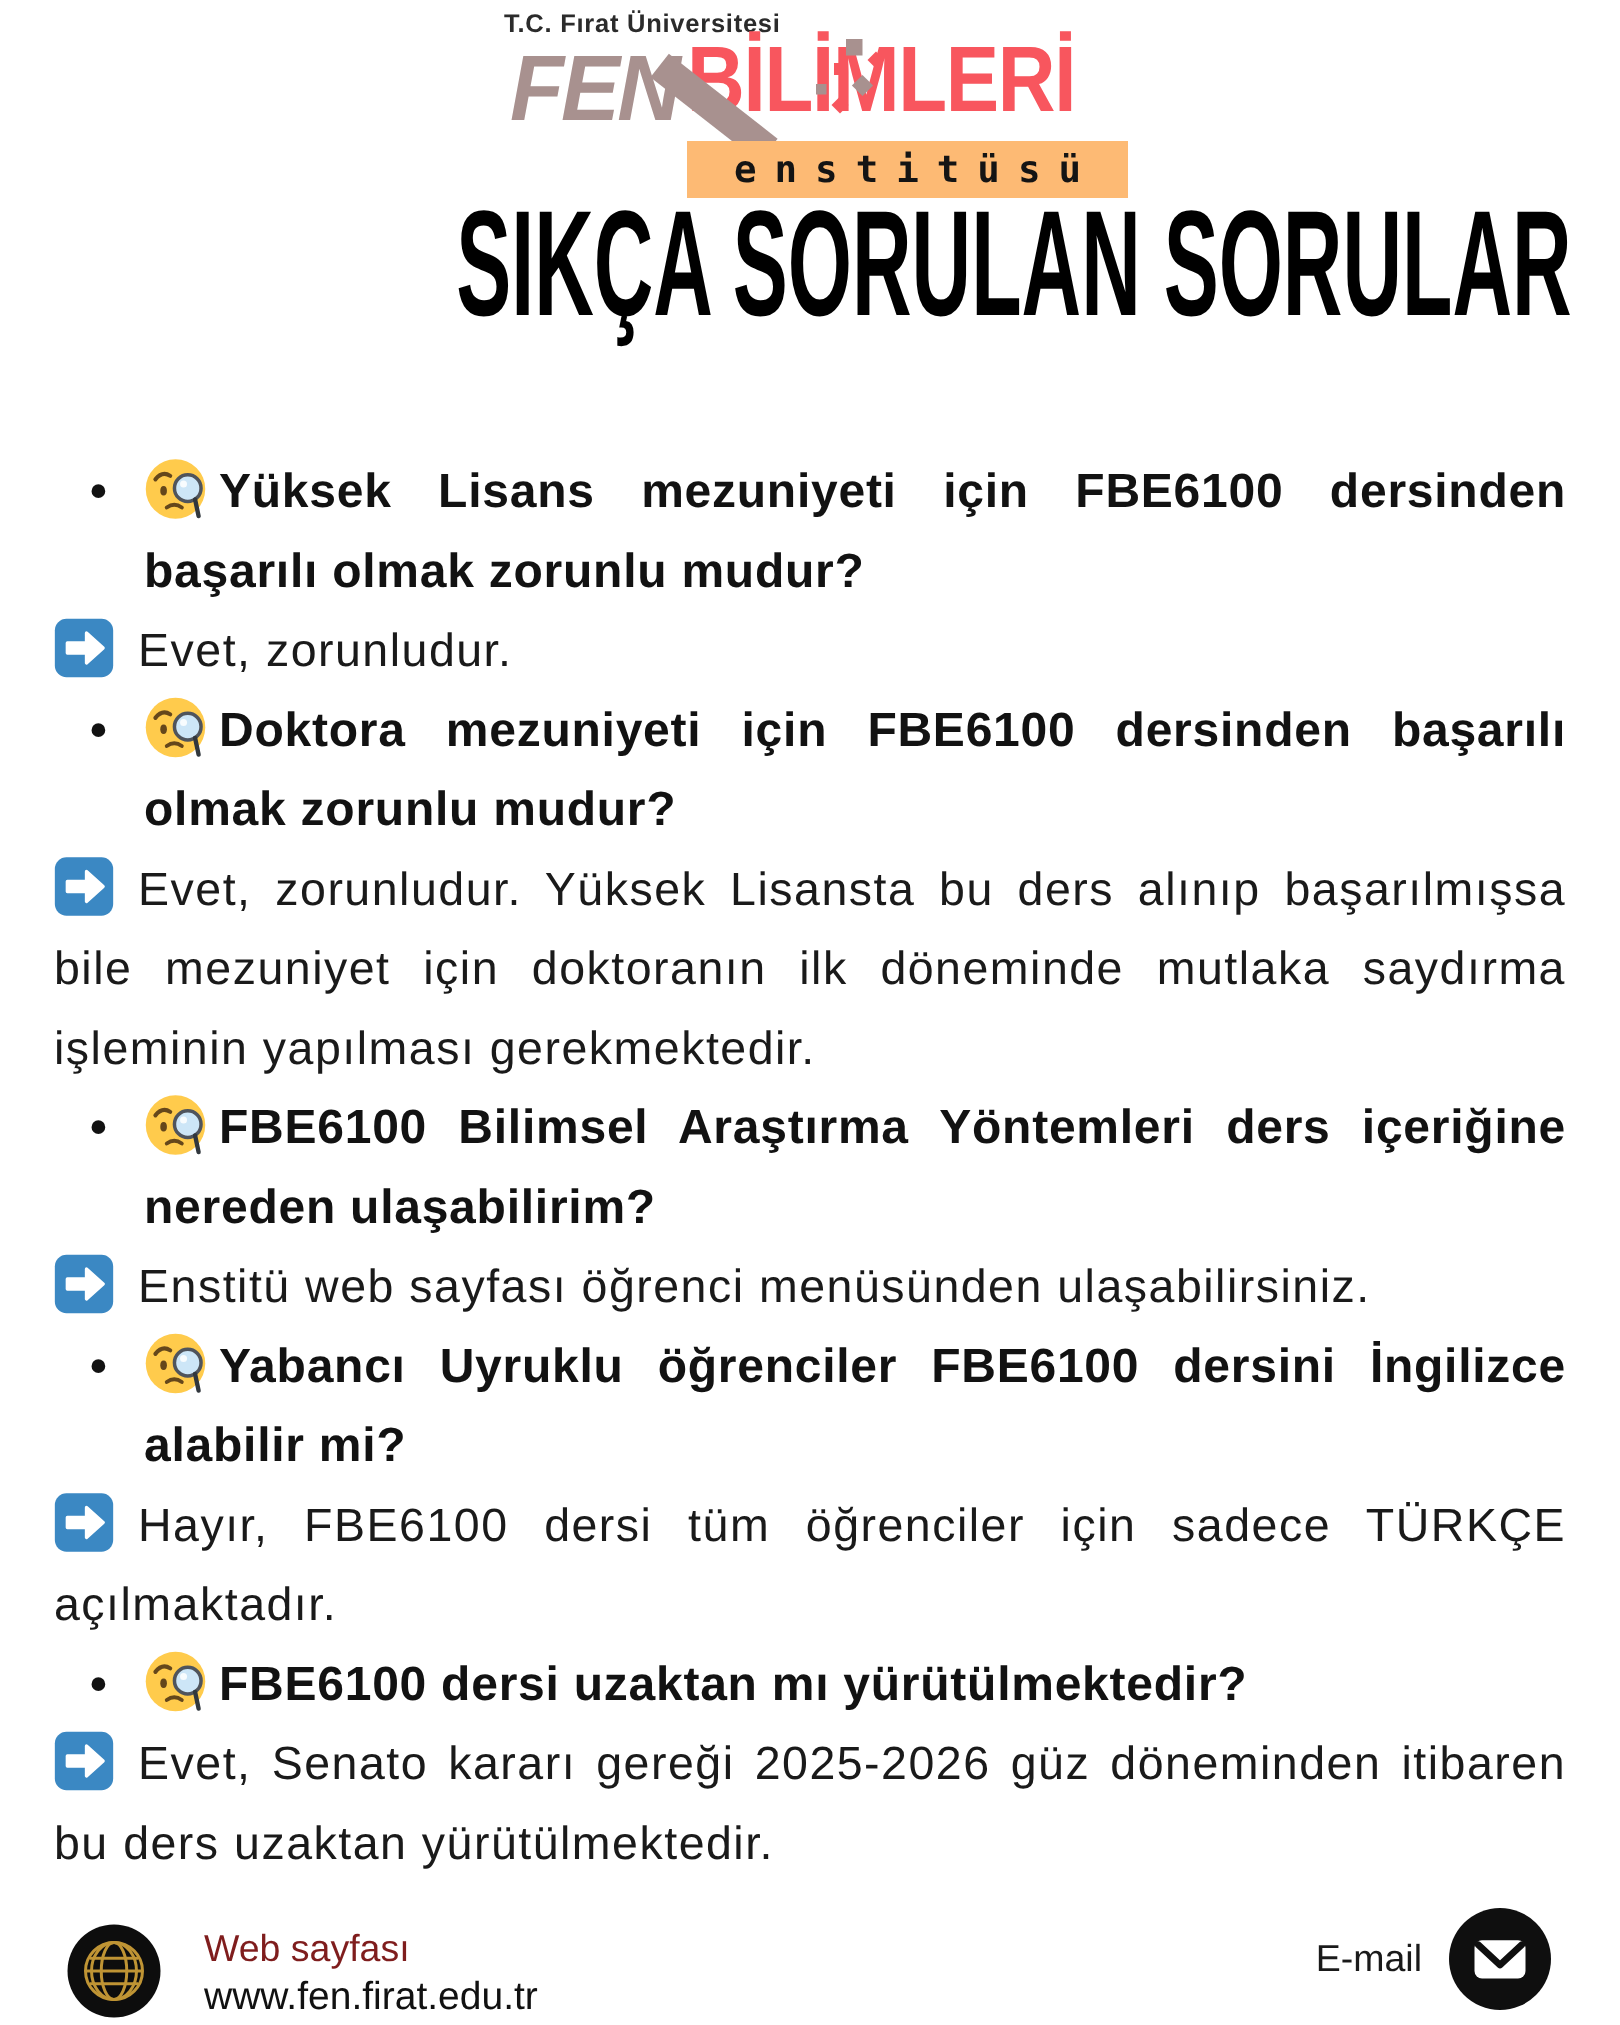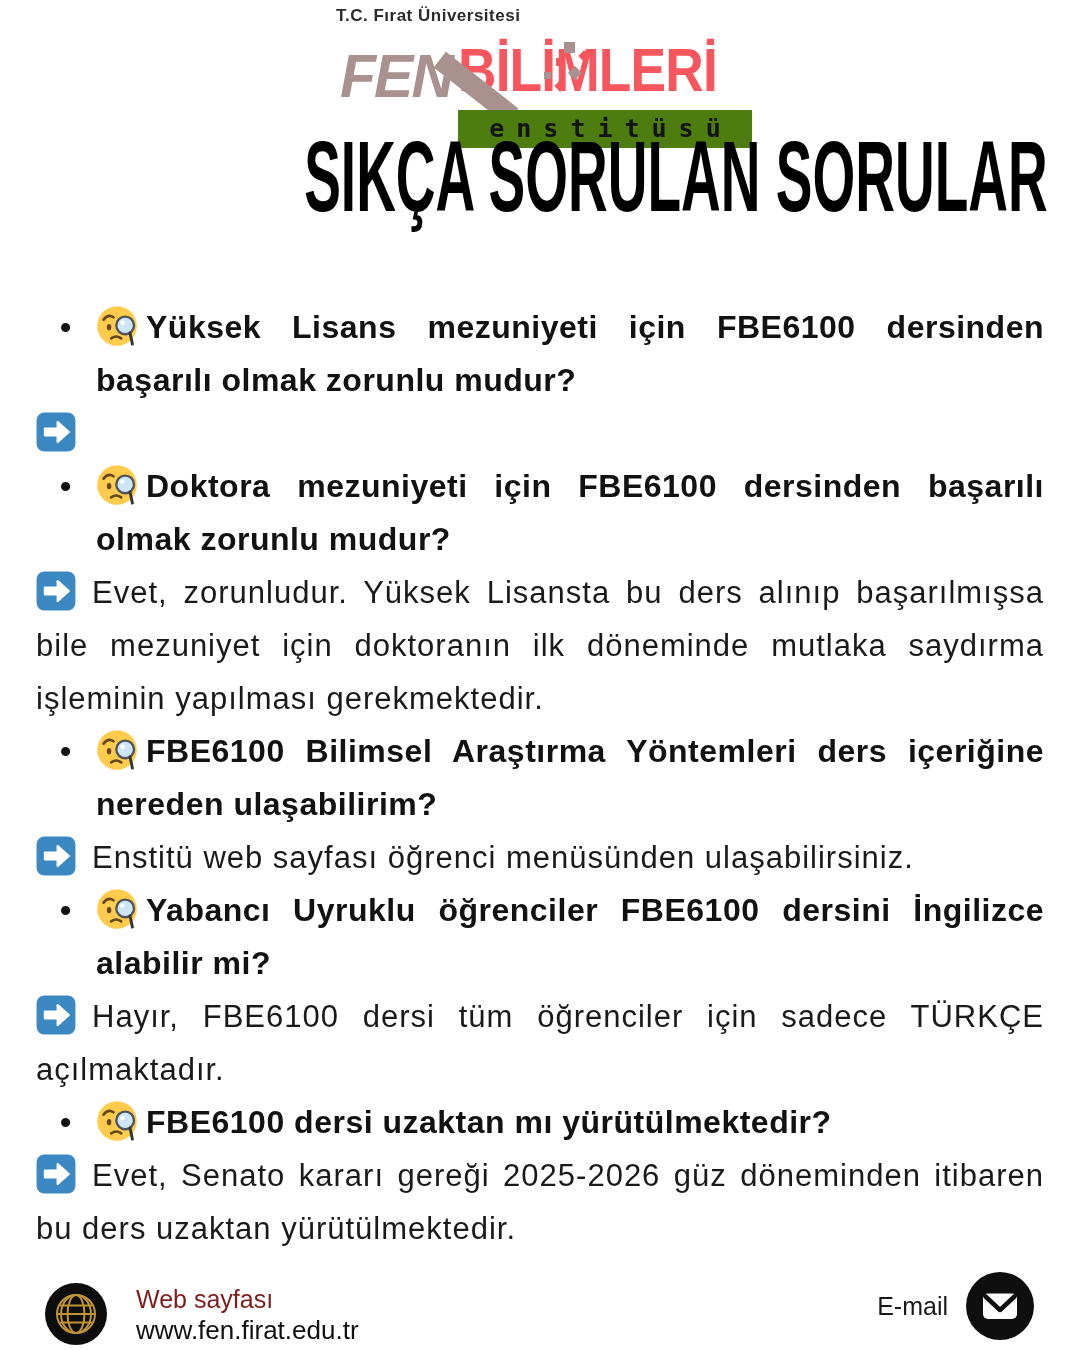--- a/index.html
+++ b/index.html
@@ -12,21 +12,21 @@
     color:#151515;
   }
   .page { position:absolute; inset:0; }
 
   
   .uni-name {
     position:absolute; left:336px; top:6px;
     font-size:17px; font-weight:700; letter-spacing:0.5px;
     color:#2b2b2b; white-space:nowrap;
   }
-  .logo { position:absolute; left:0; top:16px; width:940px; height:140px; }
+  .logo { position:absolute; left:0; top:0; width:940px; height:140px; }
   .logo-fen {
     position:absolute; left:340px; top:24px;
     font-size:62px; font-weight:700; font-style:italic;
     color:#A8918F; letter-spacing:-2px;
     transform:scaleX(0.95); transform-origin:left top;
     white-space:nowrap;
   }
   .logo-bilimleri {
     position:absolute; left:458px; top:18px;
     font-size:62px; font-weight:700;
@@ -38,21 +38,21 @@
   .logo-pixels i { position:absolute; display:block; }
   .px1 { left:564px; top:26px; width:11px; height:11px; background:#A8918F; }
   .px2 { left:580px; top:36px; width:8px;  height:8px;  background:#F8565E; transform:rotate(45deg); }
   .px3 { left:556px; top:42px; width:8px;  height:8px;  background:#F8565E; }
   .px4 { left:570px; top:52px; width:10px; height:10px; background:#A8918F; transform:rotate(45deg); }
   .px5 { left:556px; top:66px; width:8px;  height:8px;  background:#F8565E; transform:rotate(45deg); }
   .px6 { left:544px; top:56px; width:7px;  height:7px;  background:#A8918F; }
   .px7 { left:430px; top:62px; width:92px; height:20px; background:#A8918F; transform:rotate(38deg); }
   .logo-bar {
     position:absolute; left:458px; top:94px; width:294px; height:38px;
-    background:#4d7c0f; color:#141414;
+    background:#fdba74; color:#141414;
     font-family:"DejaVu Sans Mono", monospace;
     font-size:25px; font-weight:700; letter-spacing:12px;
     line-height:38px; text-align:center; text-indent:12px;
     box-sizing:border-box; white-space:nowrap;
   }
 
   
   .title {
     position:absolute; left:0; top:138px; width:888px;
     text-align:left; color:#000000; font-weight:700;
@@ -136,21 +136,21 @@
           <path d="M13 28.6 Q17.3 25.4 21.6 28.6" stroke="#65471B" stroke-width="2.2" fill="none" stroke-linecap="round"></path>
           <circle cx="25" cy="17.5" r="7.6" fill="#CDE6F7" stroke="#4F545C" stroke-width="2"></circle>
           <circle cx="22.6" cy="15.2" r="2" fill="#ffffff" opacity="0.85"></circle>
           <line x1="29.2" y1="24" x2="31.2" y2="33.5" stroke="#31373D" stroke-width="2.5" stroke-linecap="round"></line>
         </svg></span><span>Yüksek Lisans mezuniyeti için FBE6100 dersinden başarılı olmak zorunlu mudur?</span>
       </div>
       <div class="answer">
         <span class="arrow"><svg viewBox="0 0 36 36" width="40" height="40">
           <rect x="0.5" y="0.5" width="35" height="35" rx="7" fill="#3B88C3"></rect>
           <path d="M8 15 h11.5 v-6 L29.5 18 L19.5 27 v-6 H8 z" fill="#ffffff" stroke="#ffffff" stroke-width="2" stroke-linejoin="round"></path>
-        </svg></span>
+        </svg></span><span>Evet, zorunludur.</span>
       </div>
     </div>
 
     <div class="qa">
       <div class="question">
         <span class="bullet">•</span><span class="emoji"><svg viewBox="0 0 36 36" width="42" height="42">
           <circle cx="18" cy="18" r="17" fill="#FFCB4C"></circle>
           <path d="M6.5 12.5 Q10.5 7.5 15 10.5" stroke="#65471B" stroke-width="2.3" fill="none" stroke-linecap="round"></path>
           <ellipse cx="11.2" cy="19" rx="1.9" ry="2.7" fill="#65471B"></ellipse>
           <path d="M13 28.6 Q17.3 25.4 21.6 28.6" stroke="#65471B" stroke-width="2.2" fill="none" stroke-linecap="round"></path>

